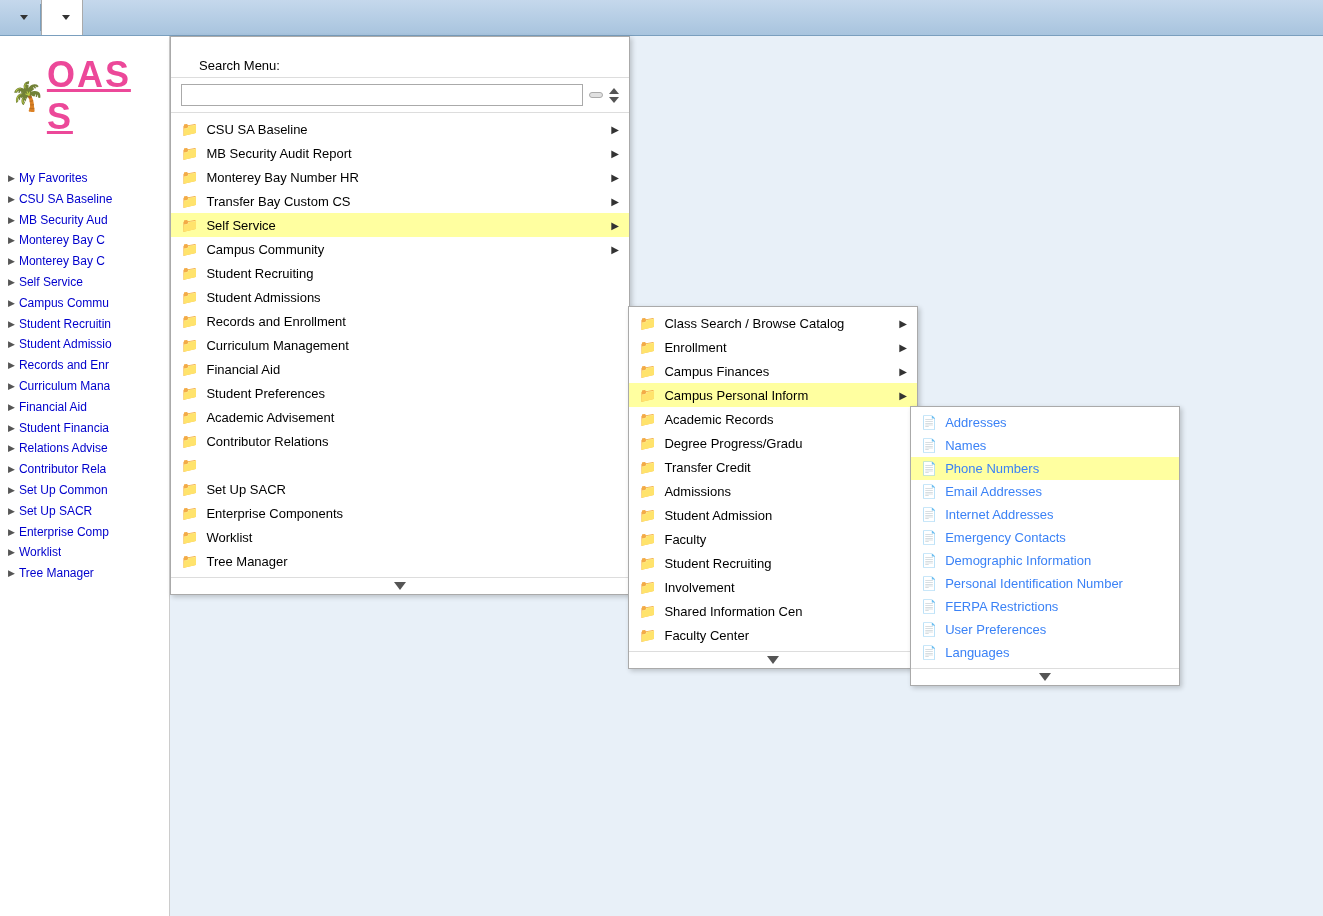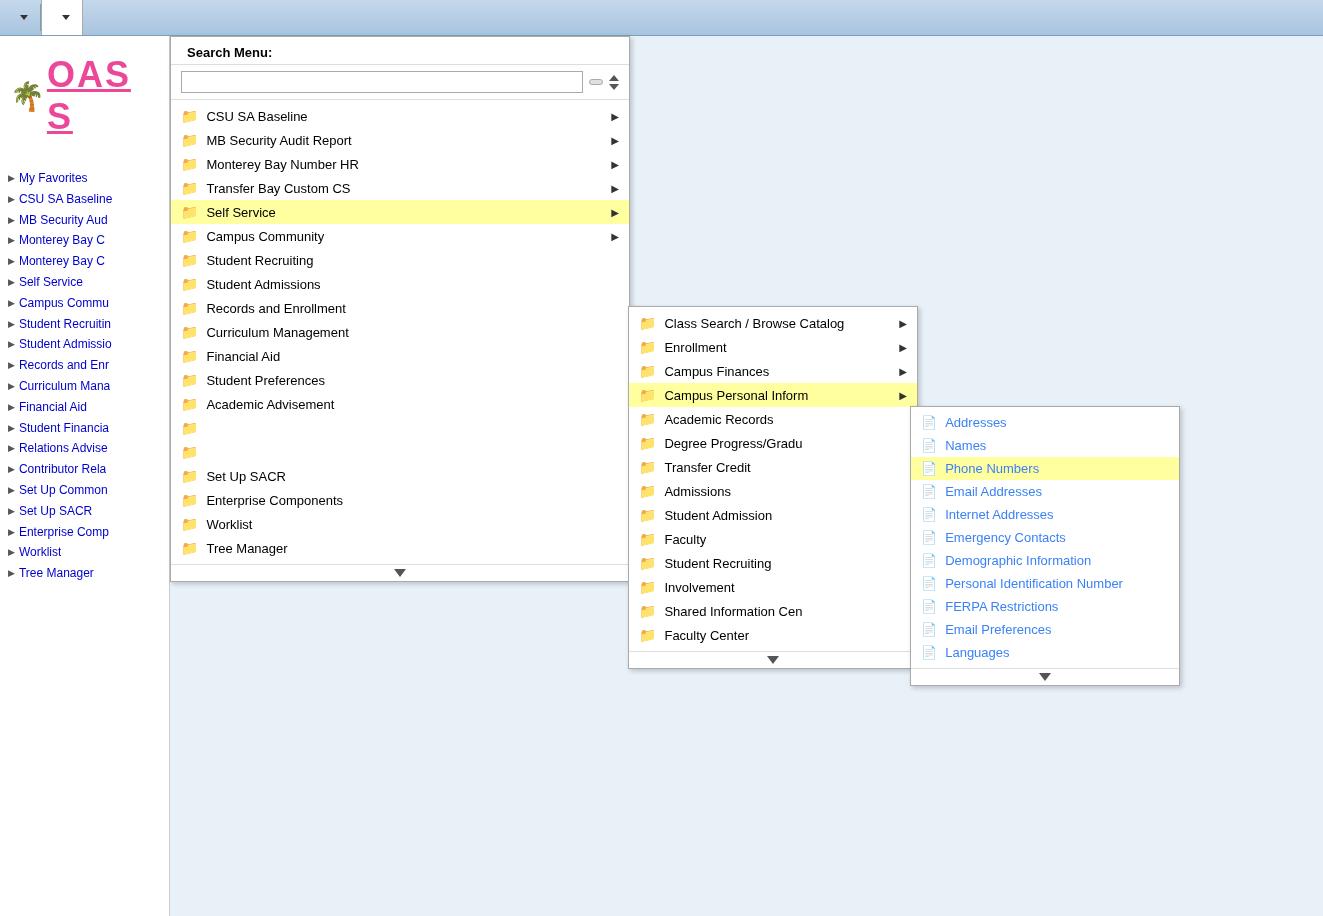--- a/index.html
+++ b/index.html
@@ -132,24 +132,25 @@
     }
 
     
     .main-menu-dropdown {
       top: 0;
       left: 0;
       width: 460px;
       z-index: 10;
     }
     .search-menu-header {
-      padding: 8px 16px 4px;
-      font-weight: bold;
+      padding: 8px 28px 4px;
+      font-weight: normal;
       font-size: 13px;
       border-bottom: 1px solid #ddd;
+      margin-top: 13px;
     }
     .search-row {
       display: flex;
       align-items: center;
       padding: 6px 10px;
       gap: 6px;
       border-bottom: 1px solid #ddd;
     }
     .search-input {
       flex: 1;
@@ -446,20 +447,21 @@
     <span class="menu-item-label">Student Preferences</span>
 
   </div>
           <div class="menu-item">
     <span class="folder-icon">📁</span>
     <span class="menu-item-label">Academic Advisement</span>
 
   </div>
           <div class="menu-item">
     <span class="folder-icon">📁</span>
+    <span class="menu-item-label">Contributor Relations</span>
 
   </div>
           <div class="menu-item">
     <span class="folder-icon">📁</span>
 
   </div>
           <div class="menu-item">
     <span class="folder-icon">📁</span>
     <span class="menu-item-label">Set Up SACR</span>
 
@@ -596,21 +598,21 @@
           <div class="subsubmenu-item">
     <span class="doc-icon">📄</span>
     <span class="subsubmenu-label">Personal Identification Number</span>
   </div>
           <div class="subsubmenu-item">
     <span class="doc-icon">📄</span>
     <span class="subsubmenu-label">FERPA Restrictions</span>
   </div>
           <div class="subsubmenu-item">
     <span class="doc-icon">📄</span>
-    <span class="subsubmenu-label">Email Preferences</span>
+    <span class="subsubmenu-label">User Preferences</span>
   </div>
           <div class="subsubmenu-item">
     <span class="doc-icon">📄</span>
     <span class="subsubmenu-label">Languages</span>
   </div>
         </div>
         <div class="bottom-arrow-row">
           <div class="bottom-arrow"></div>
         </div>
       </div>

